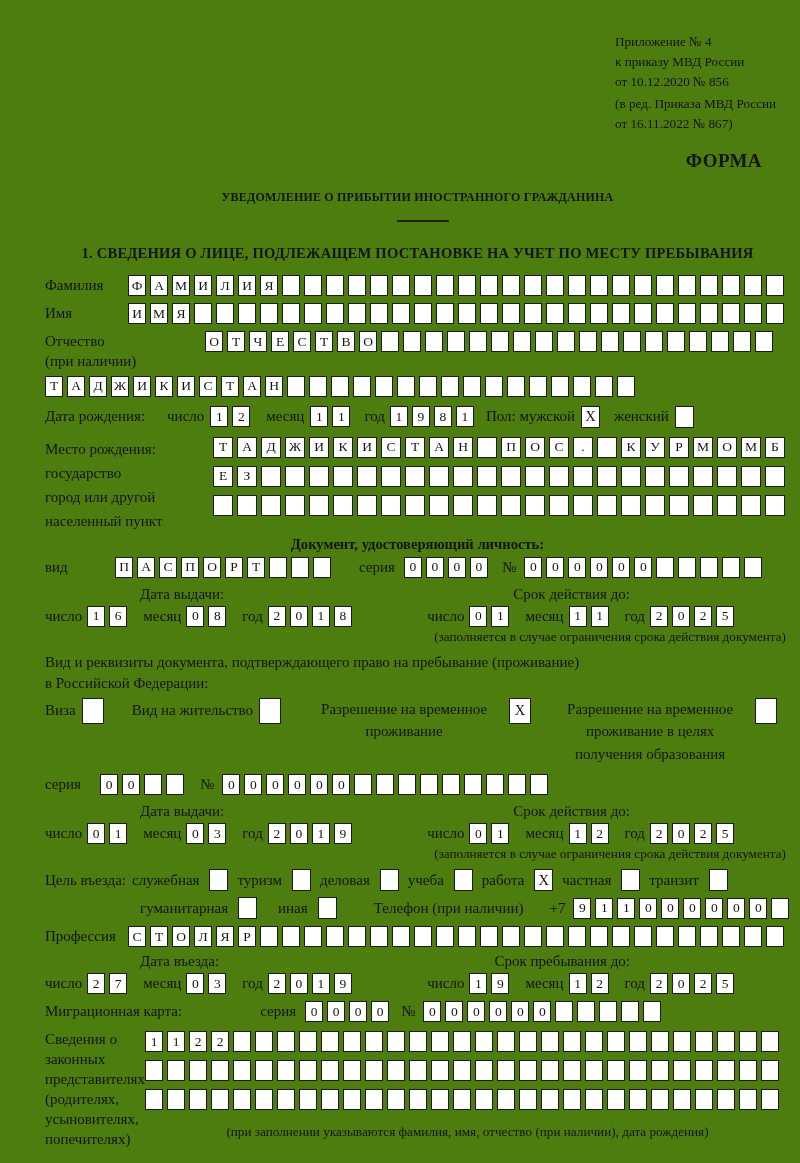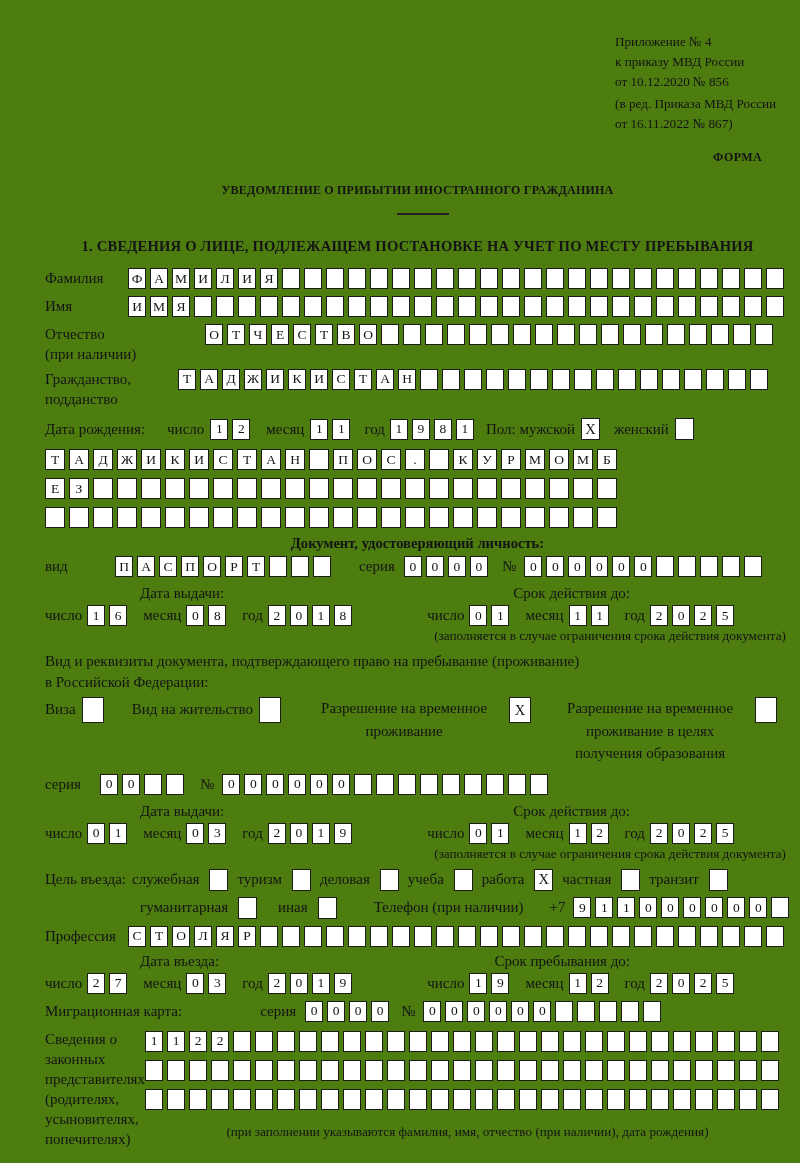--- a/index.html
+++ b/index.html
@@ -1,21 +1,21 @@
 <!DOCTYPE html>
 <html><head>
 <meta charset="utf-8">
 <style>
   html,body{margin:0;padding:0;background:#ffffff;}
   body{width:800px;height:1163px;color:#141414;font-family:"Liberation Serif","DejaVu Serif",serif;font-size:15px;}
   .page{box-sizing:border-box;width:800px;height:1163px;padding:32px 10px 0 45px;overflow:hidden;background:#4d7c0f;}
 
   .appendix{margin-left:570px;font-size:13.2px;line-height:1.5;}
   .appendix .gap{margin-top:3px;}
-  .forma{font-weight:bold;text-align:right;padding-right:28px;margin-top:16px;font-size:12px;letter-spacing:.4px;}
+  .forma{font-weight:bold;text-align:right;padding-right:28px;margin-top:16px;font-size:19px;letter-spacing:.4px;}
   .title{text-align:center;font-weight:bold;font-size:12px;margin-top:16px;line-height:1.55;letter-spacing:.2px;}
   .title-underline{display:inline-block;width:52px;border-bottom:2.2px solid #222;height:13px;margin-left:10px;}
   .sec-head{text-align:center;font-weight:bold;font-size:14.6px;margin-top:18px;letter-spacing:.2px;}
 
   .row{display:flex;align-items:center;margin-top:7px;}
   .row.top{align-items:flex-start;}
   .lbl{white-space:nowrap;}
   .sub{line-height:1.35;}
   .w83{width:83px;flex:0 0 83px;}
   .w133{width:133px;flex:0 0 133px;}
@@ -175,24 +175,20 @@
         <span class="cell"></span>
         <span class="cell"></span>
         <span class="cell"></span>
         <span class="cell"></span>
         <span class="cell"></span>
         <span class="cell"></span>
       </span>
   </div>
 
   <div class="row top" style="margin-top:4px;">
-    <span class="w133 sub">
-      <span>Гражданство,</span><br>
-      <span>подданство</span>
-    </span>
     <span class="cells">
         <span class="cell">Т</span>
         <span class="cell">А</span>
         <span class="cell">Д</span>
         <span class="cell">Ж</span>
         <span class="cell">И</span>
         <span class="cell">К</span>
         <span class="cell">И</span>
         <span class="cell">С</span>
         <span class="cell">Т</span>
@@ -236,20 +232,26 @@
         <span class="cell">8</span>
         <span class="cell">1</span>
       </span>
     <span class="lbl" style="margin-left:8px;">Пол: мужской</span>
     <span class="cb sm">X</span>
     <span class="lbl" style="margin-left:14px;">женский</span>
     <span class="cb sm"></span>
   </div>
 
   <div class="row top" style="margin-top:9px;">
+    <span class="w168">
+      <span>Место рождения:</span><br>
+      <span>государство</span><br>
+      <span>город или другой</span><br>
+      <span>населенный пункт</span>
+    </span>
     <span>
       <div class="cells wide cellrow">
           <span class="cell">Т</span>
           <span class="cell">А</span>
           <span class="cell">Д</span>
           <span class="cell">Ж</span>
           <span class="cell">И</span>
           <span class="cell">К</span>
           <span class="cell">И</span>
           <span class="cell">С</span>

